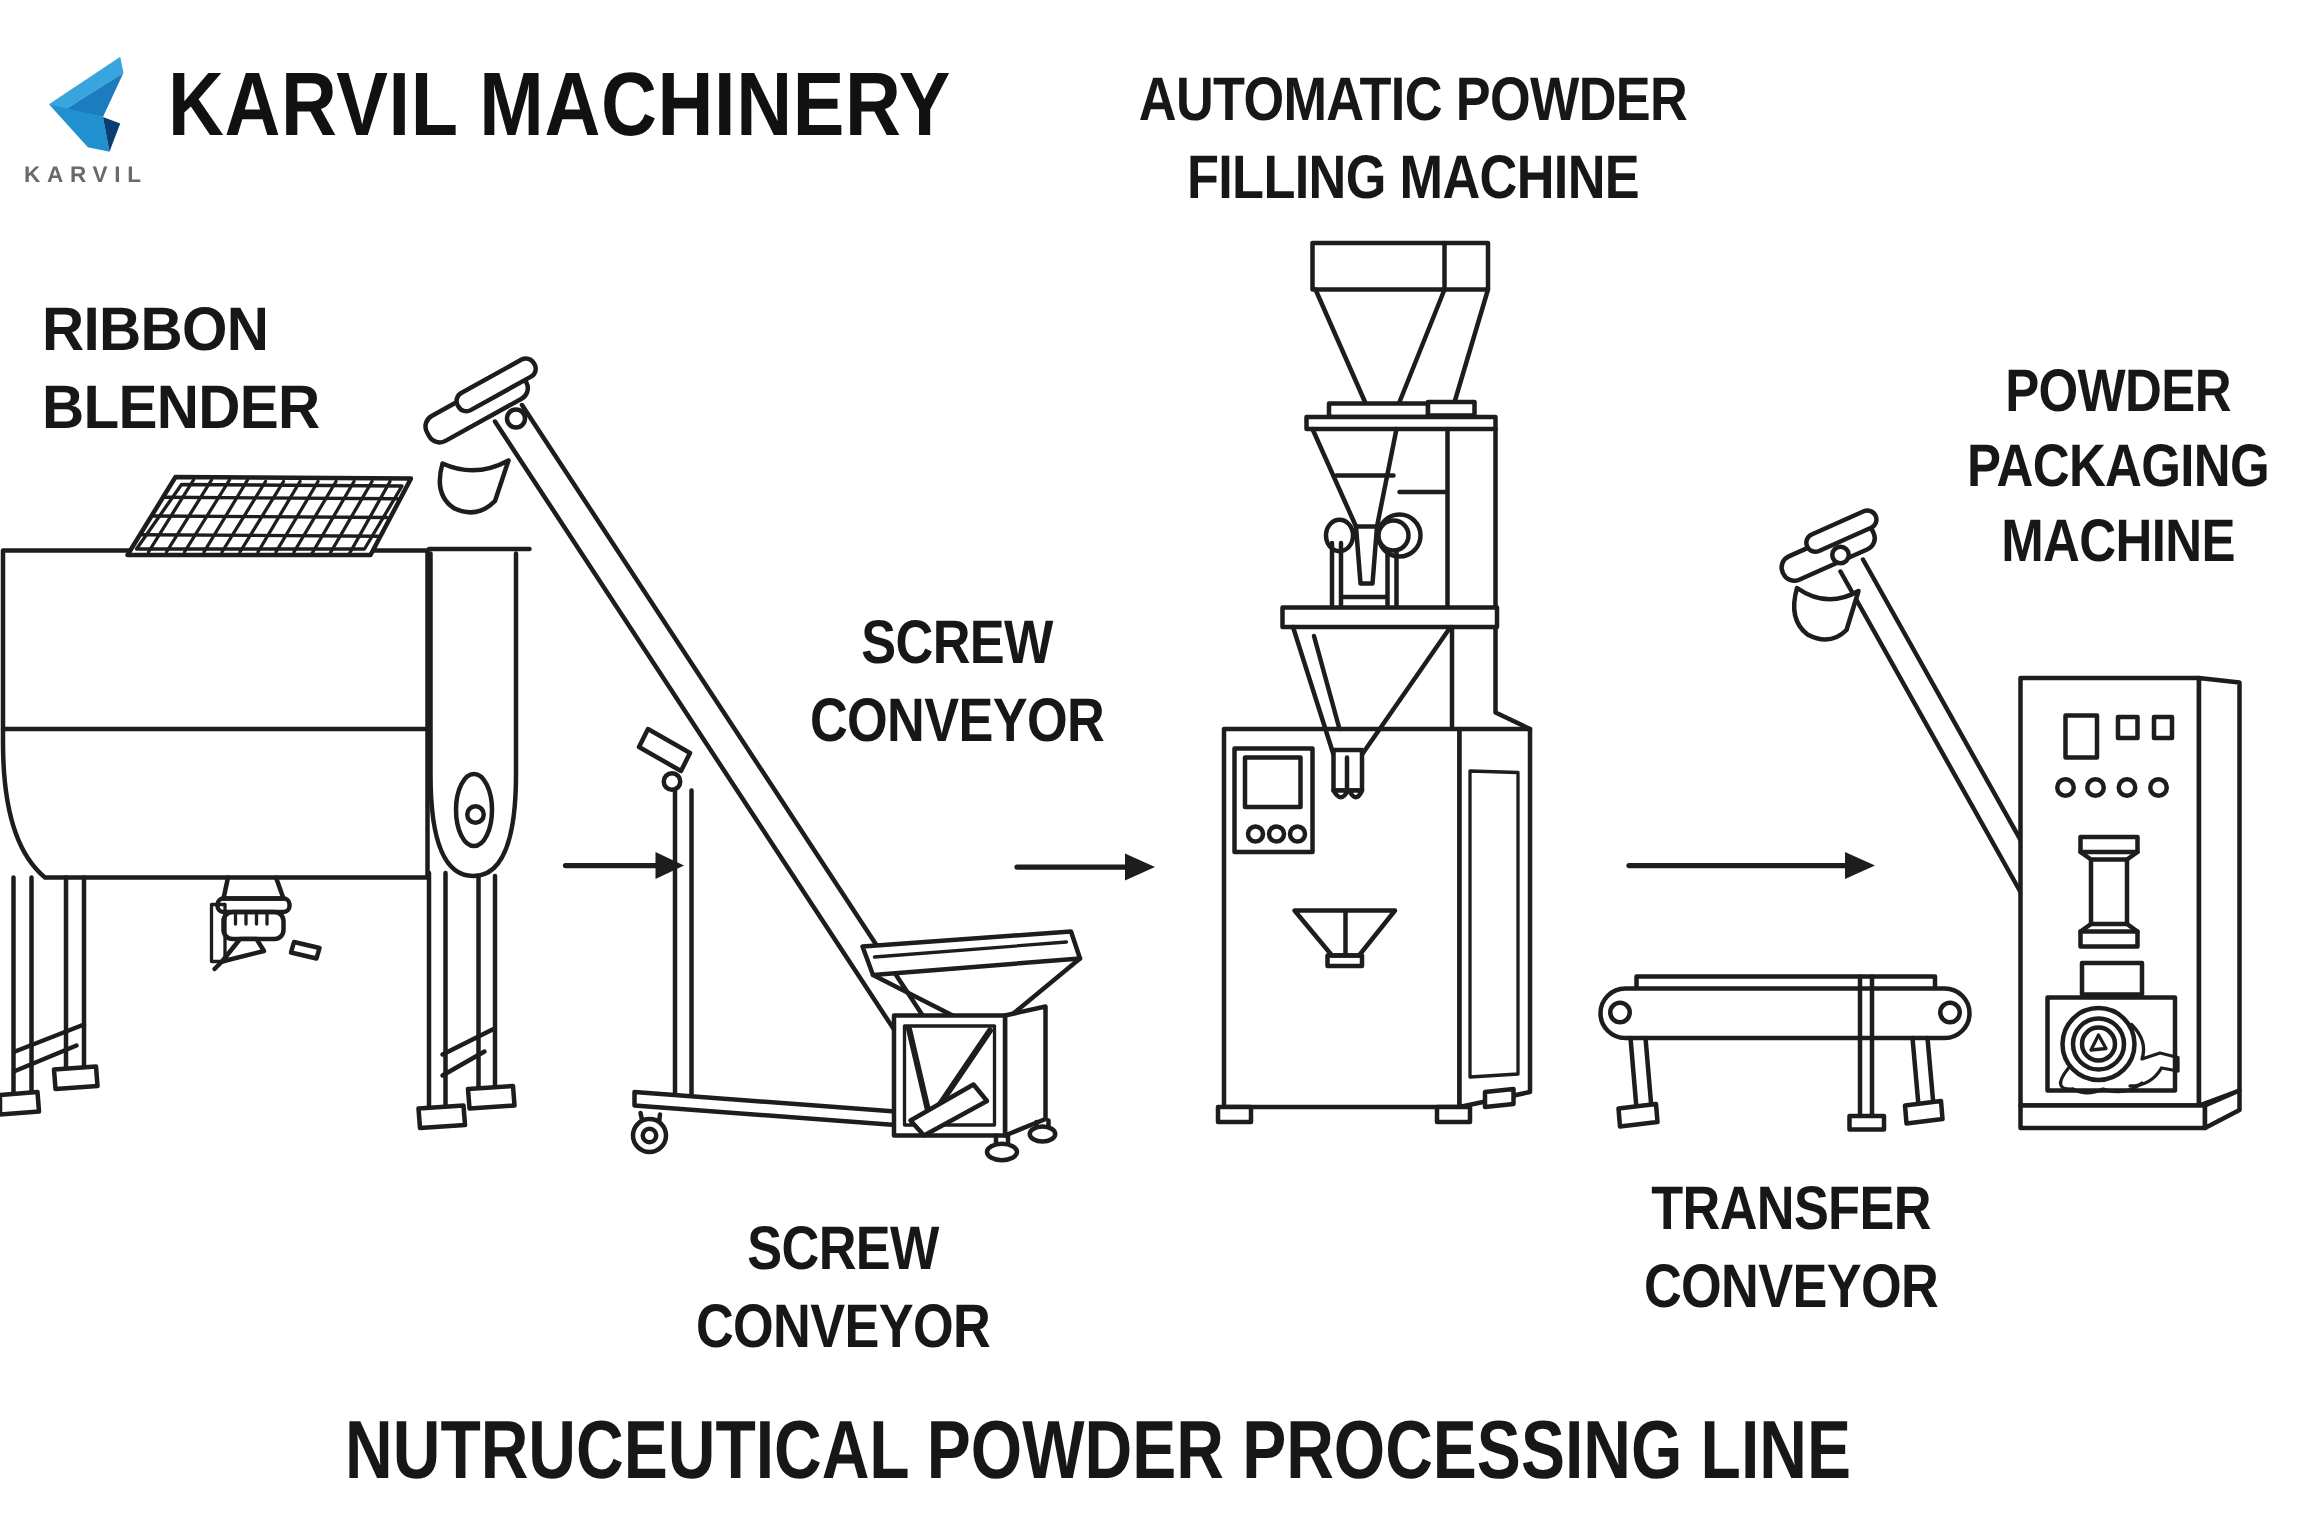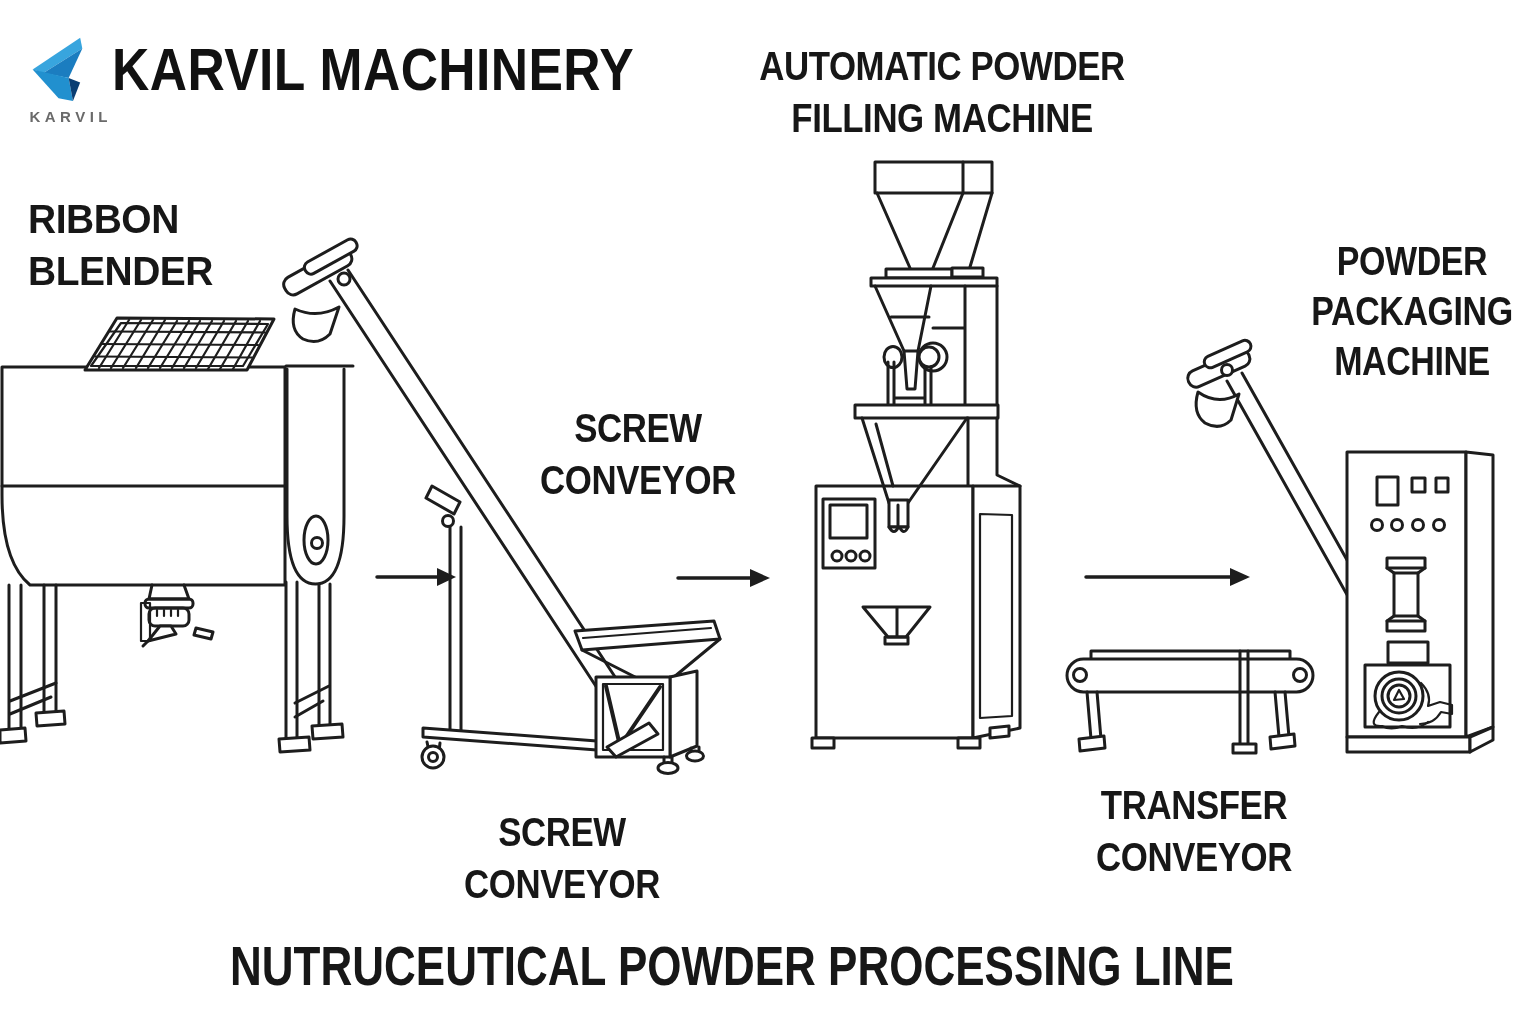--- a/index.html
+++ b/index.html
@@ -23,21 +23,21 @@
           letter-spacing:-0.5px;}
   .mlabel.left-align{text-align:left;transform:scaleX(0.95);transform-origin:left top;}
   .diagram-title{position:absolute;left:732px;top:936px;font-weight:bold;font-size:55px;
           line-height:1.1;color:var(--text);white-space:nowrap;
           transform:translateX(-50%) scaleX(0.80);}
   .brand-name{position:absolute;left:112px;top:40px;font-weight:bold;font-size:60px;line-height:1;
           color:#111;white-space:nowrap;transform:scaleX(0.86);transform-origin:left top;
           letter-spacing:0.5px;}
   .logo{position:absolute;left:16px;top:26px;width:100px;height:110px;}
   .logo-icon{position:absolute;left:8px;top:5px;width:72px;height:74px;}
-  .logo-word{position:absolute;left:0;top:82px;width:96px;text-align:right;font-weight:bold;
+  .logo-word{position:absolute;left:0;top:82px;width:96px;text-align:left;font-weight:bold;
           font-size:15px;letter-spacing:4.5px;color:var(--logo-text);}
 </style>
 </head>
 <body>
 
 <div class="stage">
 
   <div class="logo">
     <svg class="logo-icon" viewBox="0 0 100 100">
       <polygon points="12,52 78,8 81,23 27,57" fill="#38a5de"></polygon>

